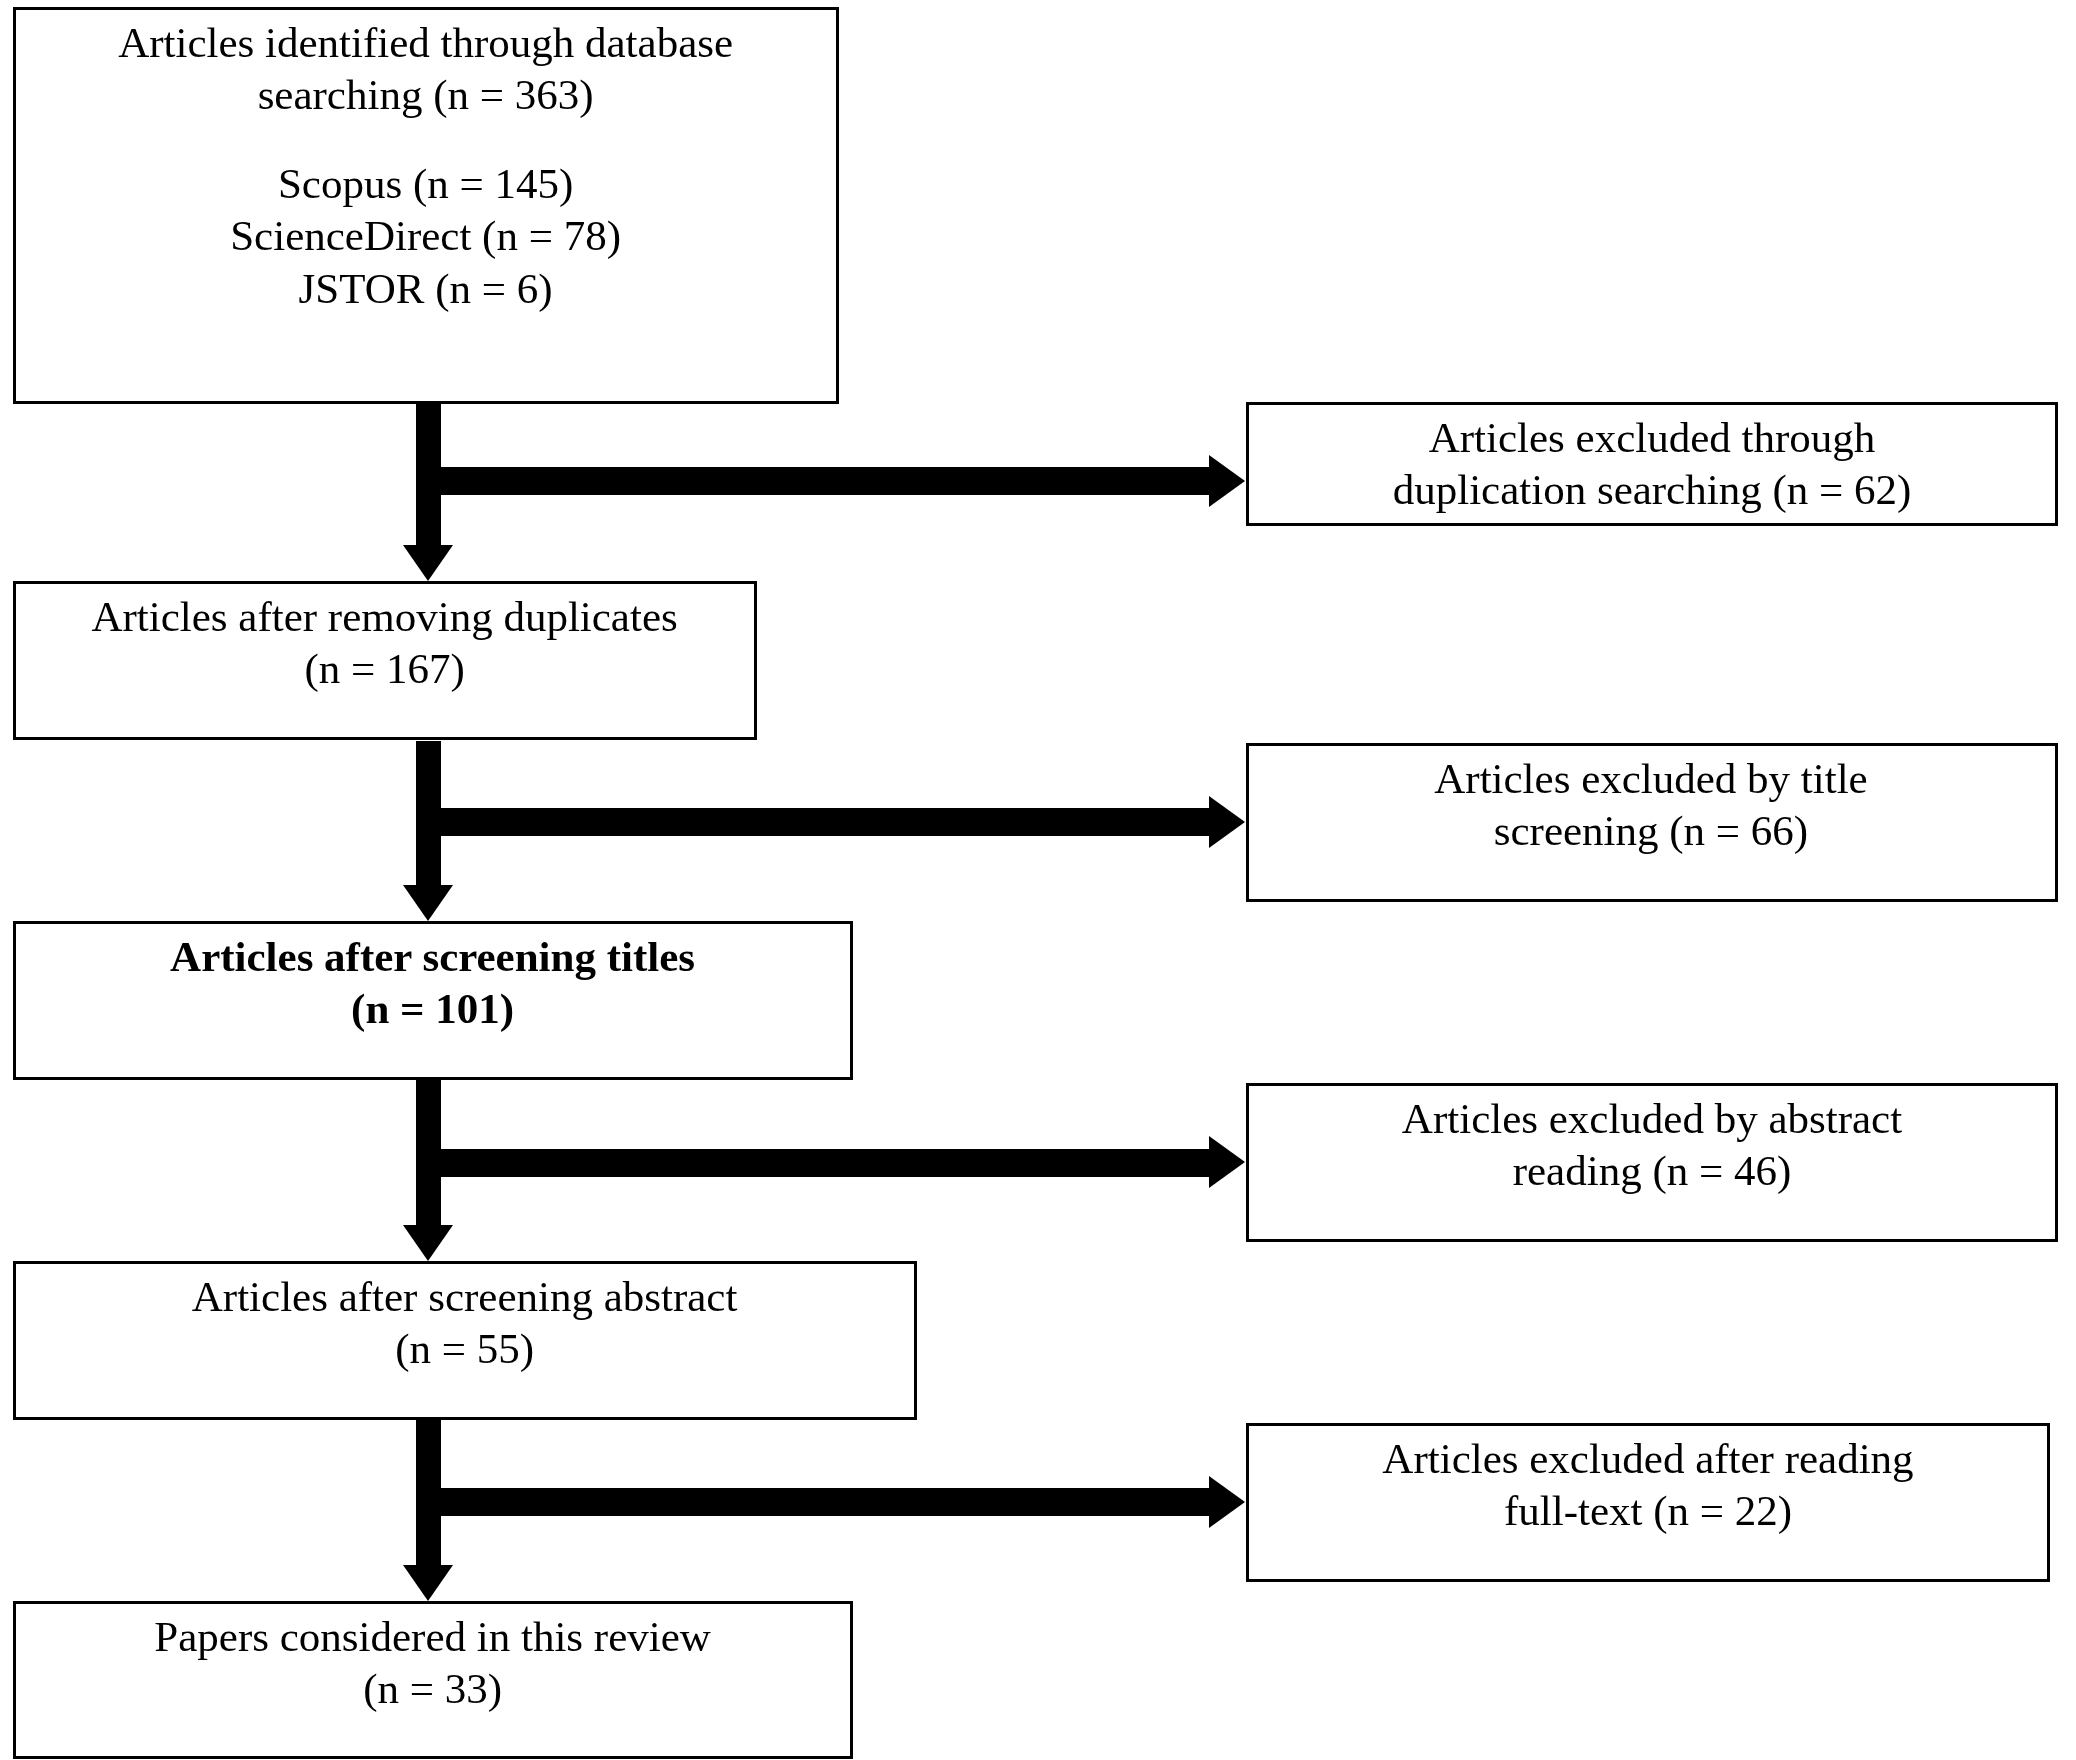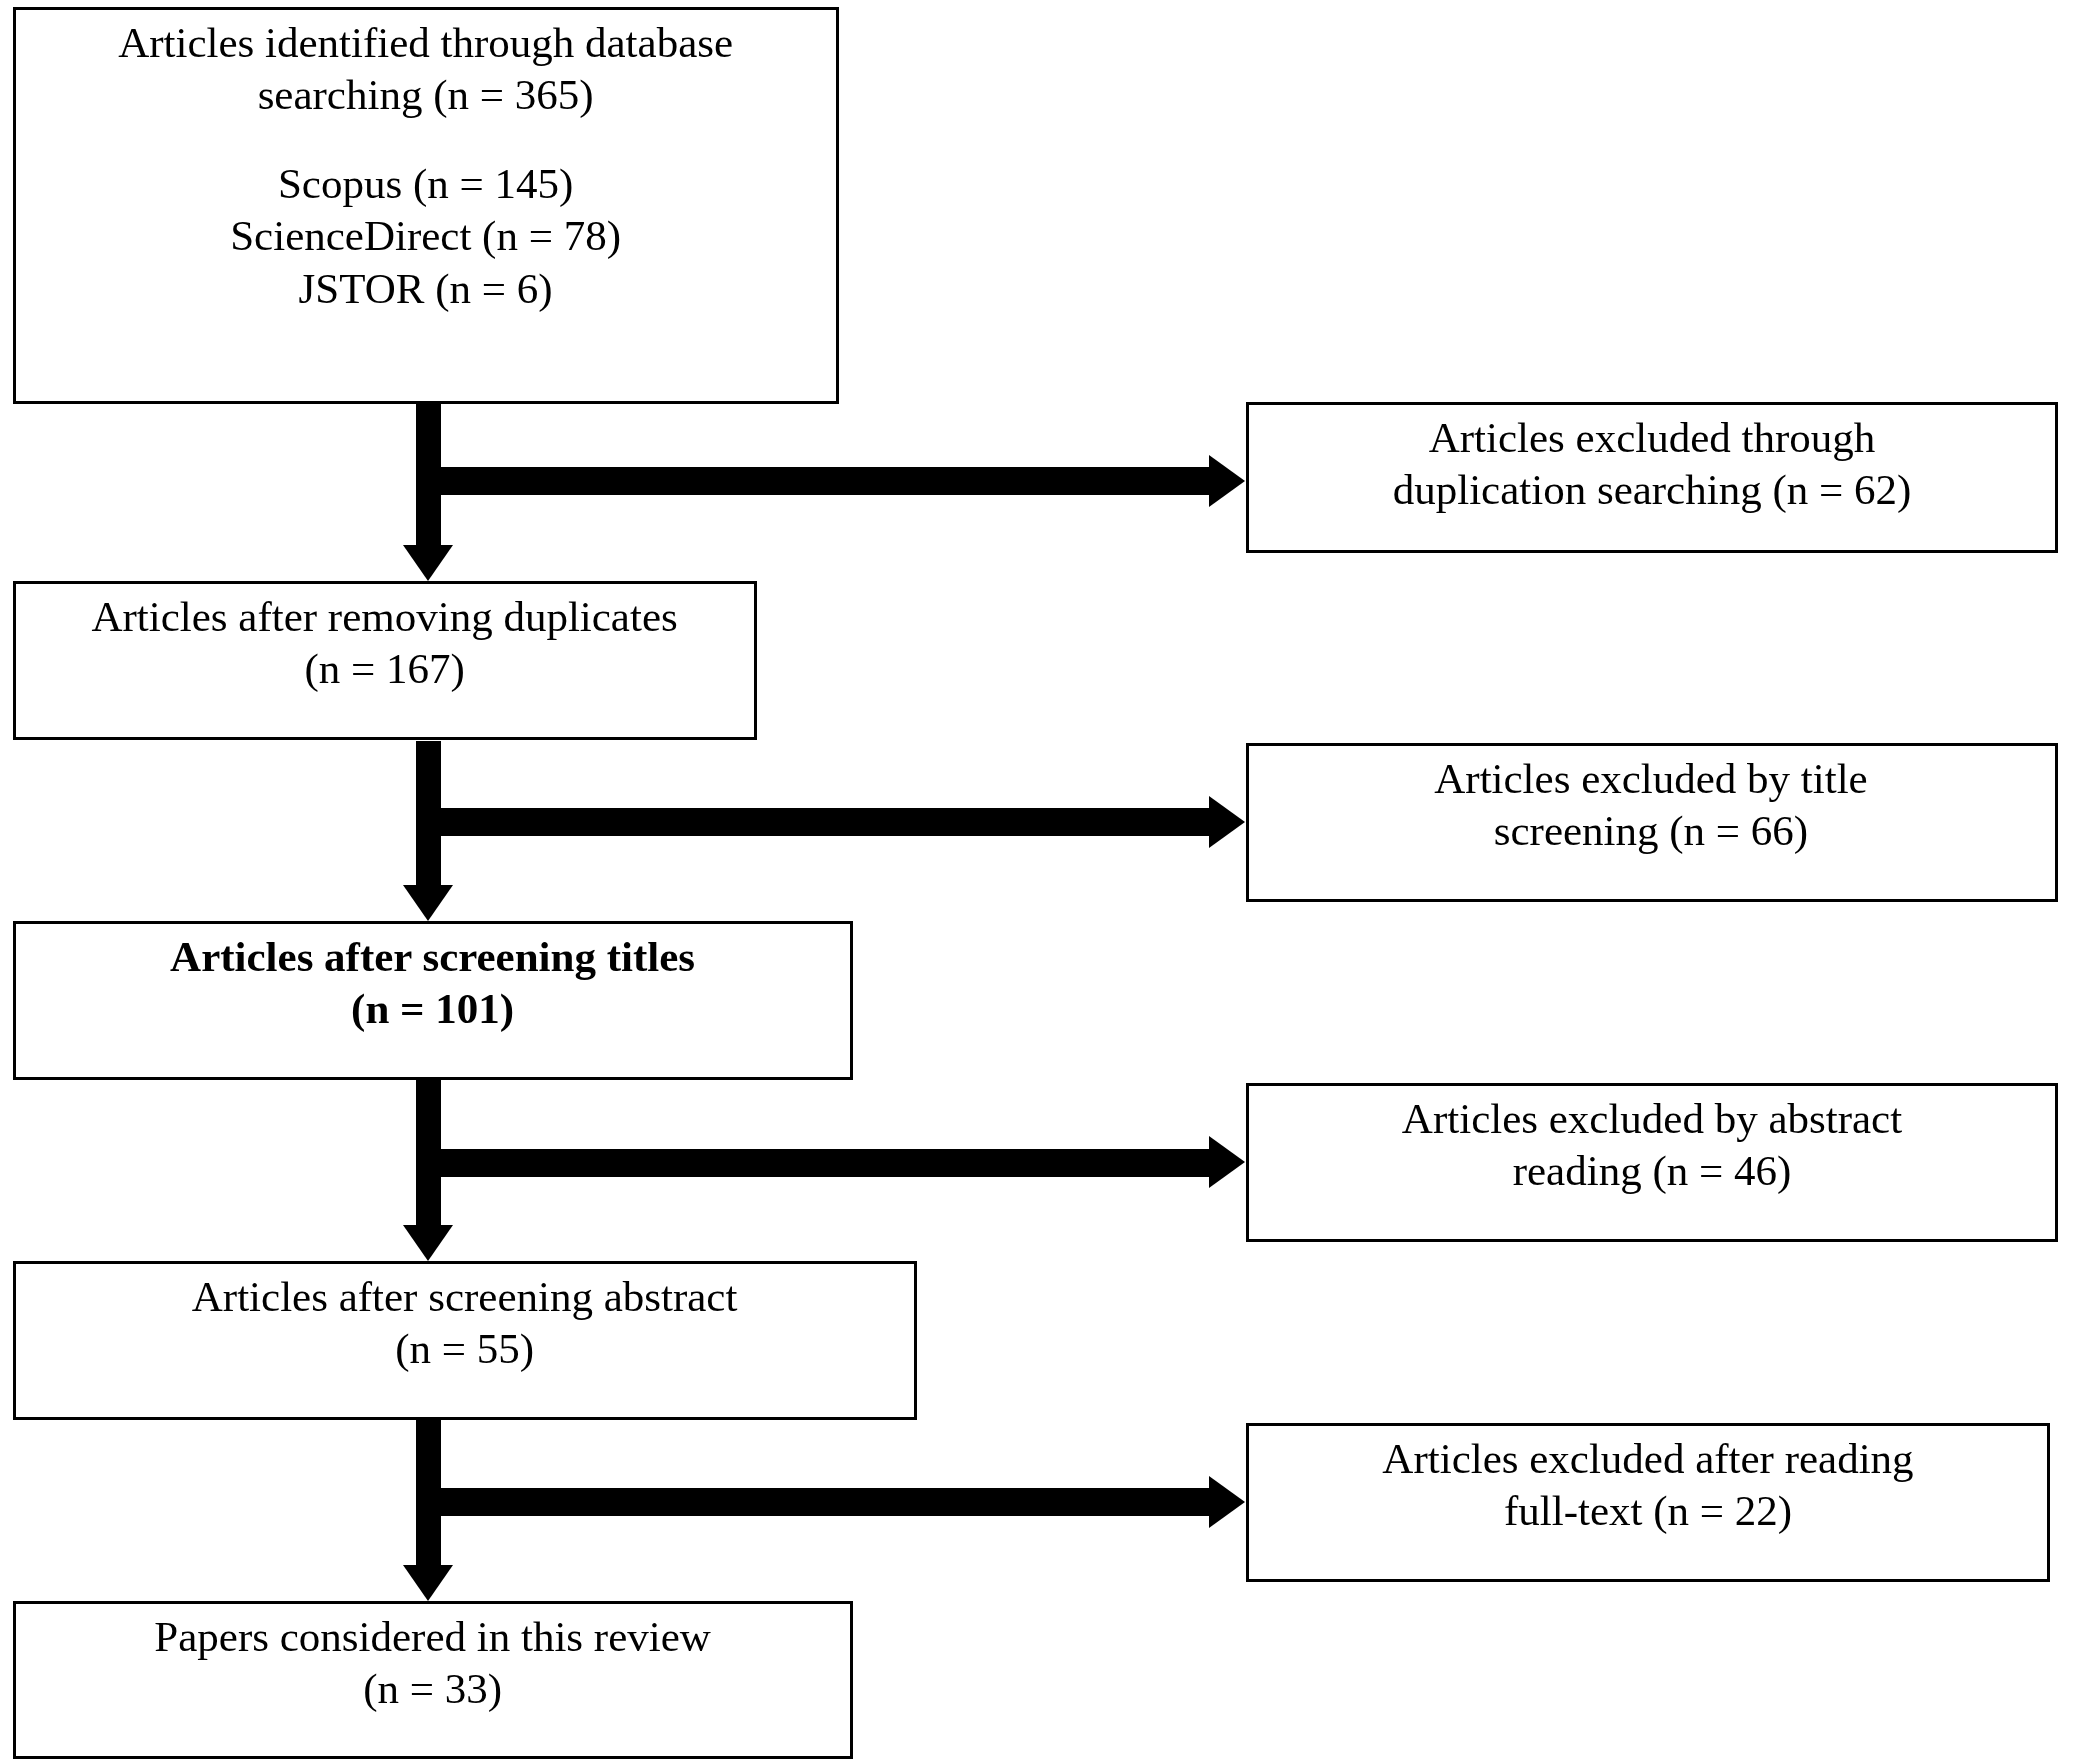--- a/index.html
+++ b/index.html
@@ -68,21 +68,21 @@
     border-left: 36px solid #000000;
   }
 </style>
 </head>
 <body>
 
 <div id="canvas">
 
   <div class="node" style="left:12.6px; top:7px; width:826px; height:397px;">
     <span class="line">Articles identified through database</span>
-    <span class="line">searching (n = 365)</span>
+    <span class="line">searching (n = 363)</span>
     <span class="gap"></span>
     <span class="line">Scopus (n = 145)</span>
     <span class="line">ScienceDirect (n = 78)</span>
     <span class="line">JSTOR (n = 6)</span>
   </div>
 
   <div class="node" style="left:12.6px; top:581px; width:744px; height:159px;">
     <span class="line">Articles after removing duplicates</span>
     <span class="line">(n = 167)</span>
   </div>
@@ -95,21 +95,21 @@
   <div class="node" style="left:12.6px; top:1261px; width:904px; height:159px;">
     <span class="line">Articles after screening abstract</span>
     <span class="line">(n = 55)</span>
   </div>
 
   <div class="node" style="left:12.6px; top:1601px; width:840px; height:158px;">
     <span class="line">Papers considered in this review</span>
     <span class="line">(n = 33)</span>
   </div>
 
-  <div class="node" style="left:1246px; top:402px; width:812px; height:151px;">
+  <div class="node" style="left:1246px; top:402px; width:812px; height:124px;">
     <span class="line">Articles excluded through</span>
     <span class="line">duplication searching (n = 62)</span>
   </div>
 
   <div class="node" style="left:1246px; top:743px; width:812px; height:159px;padding-left:16px;">
     <span class="line">Articles excluded by title</span>
     <span class="line">screening (n = 66)</span>
   </div>
 
   <div class="node" style="left:1246px; top:1083px; width:812px; height:159px;">

